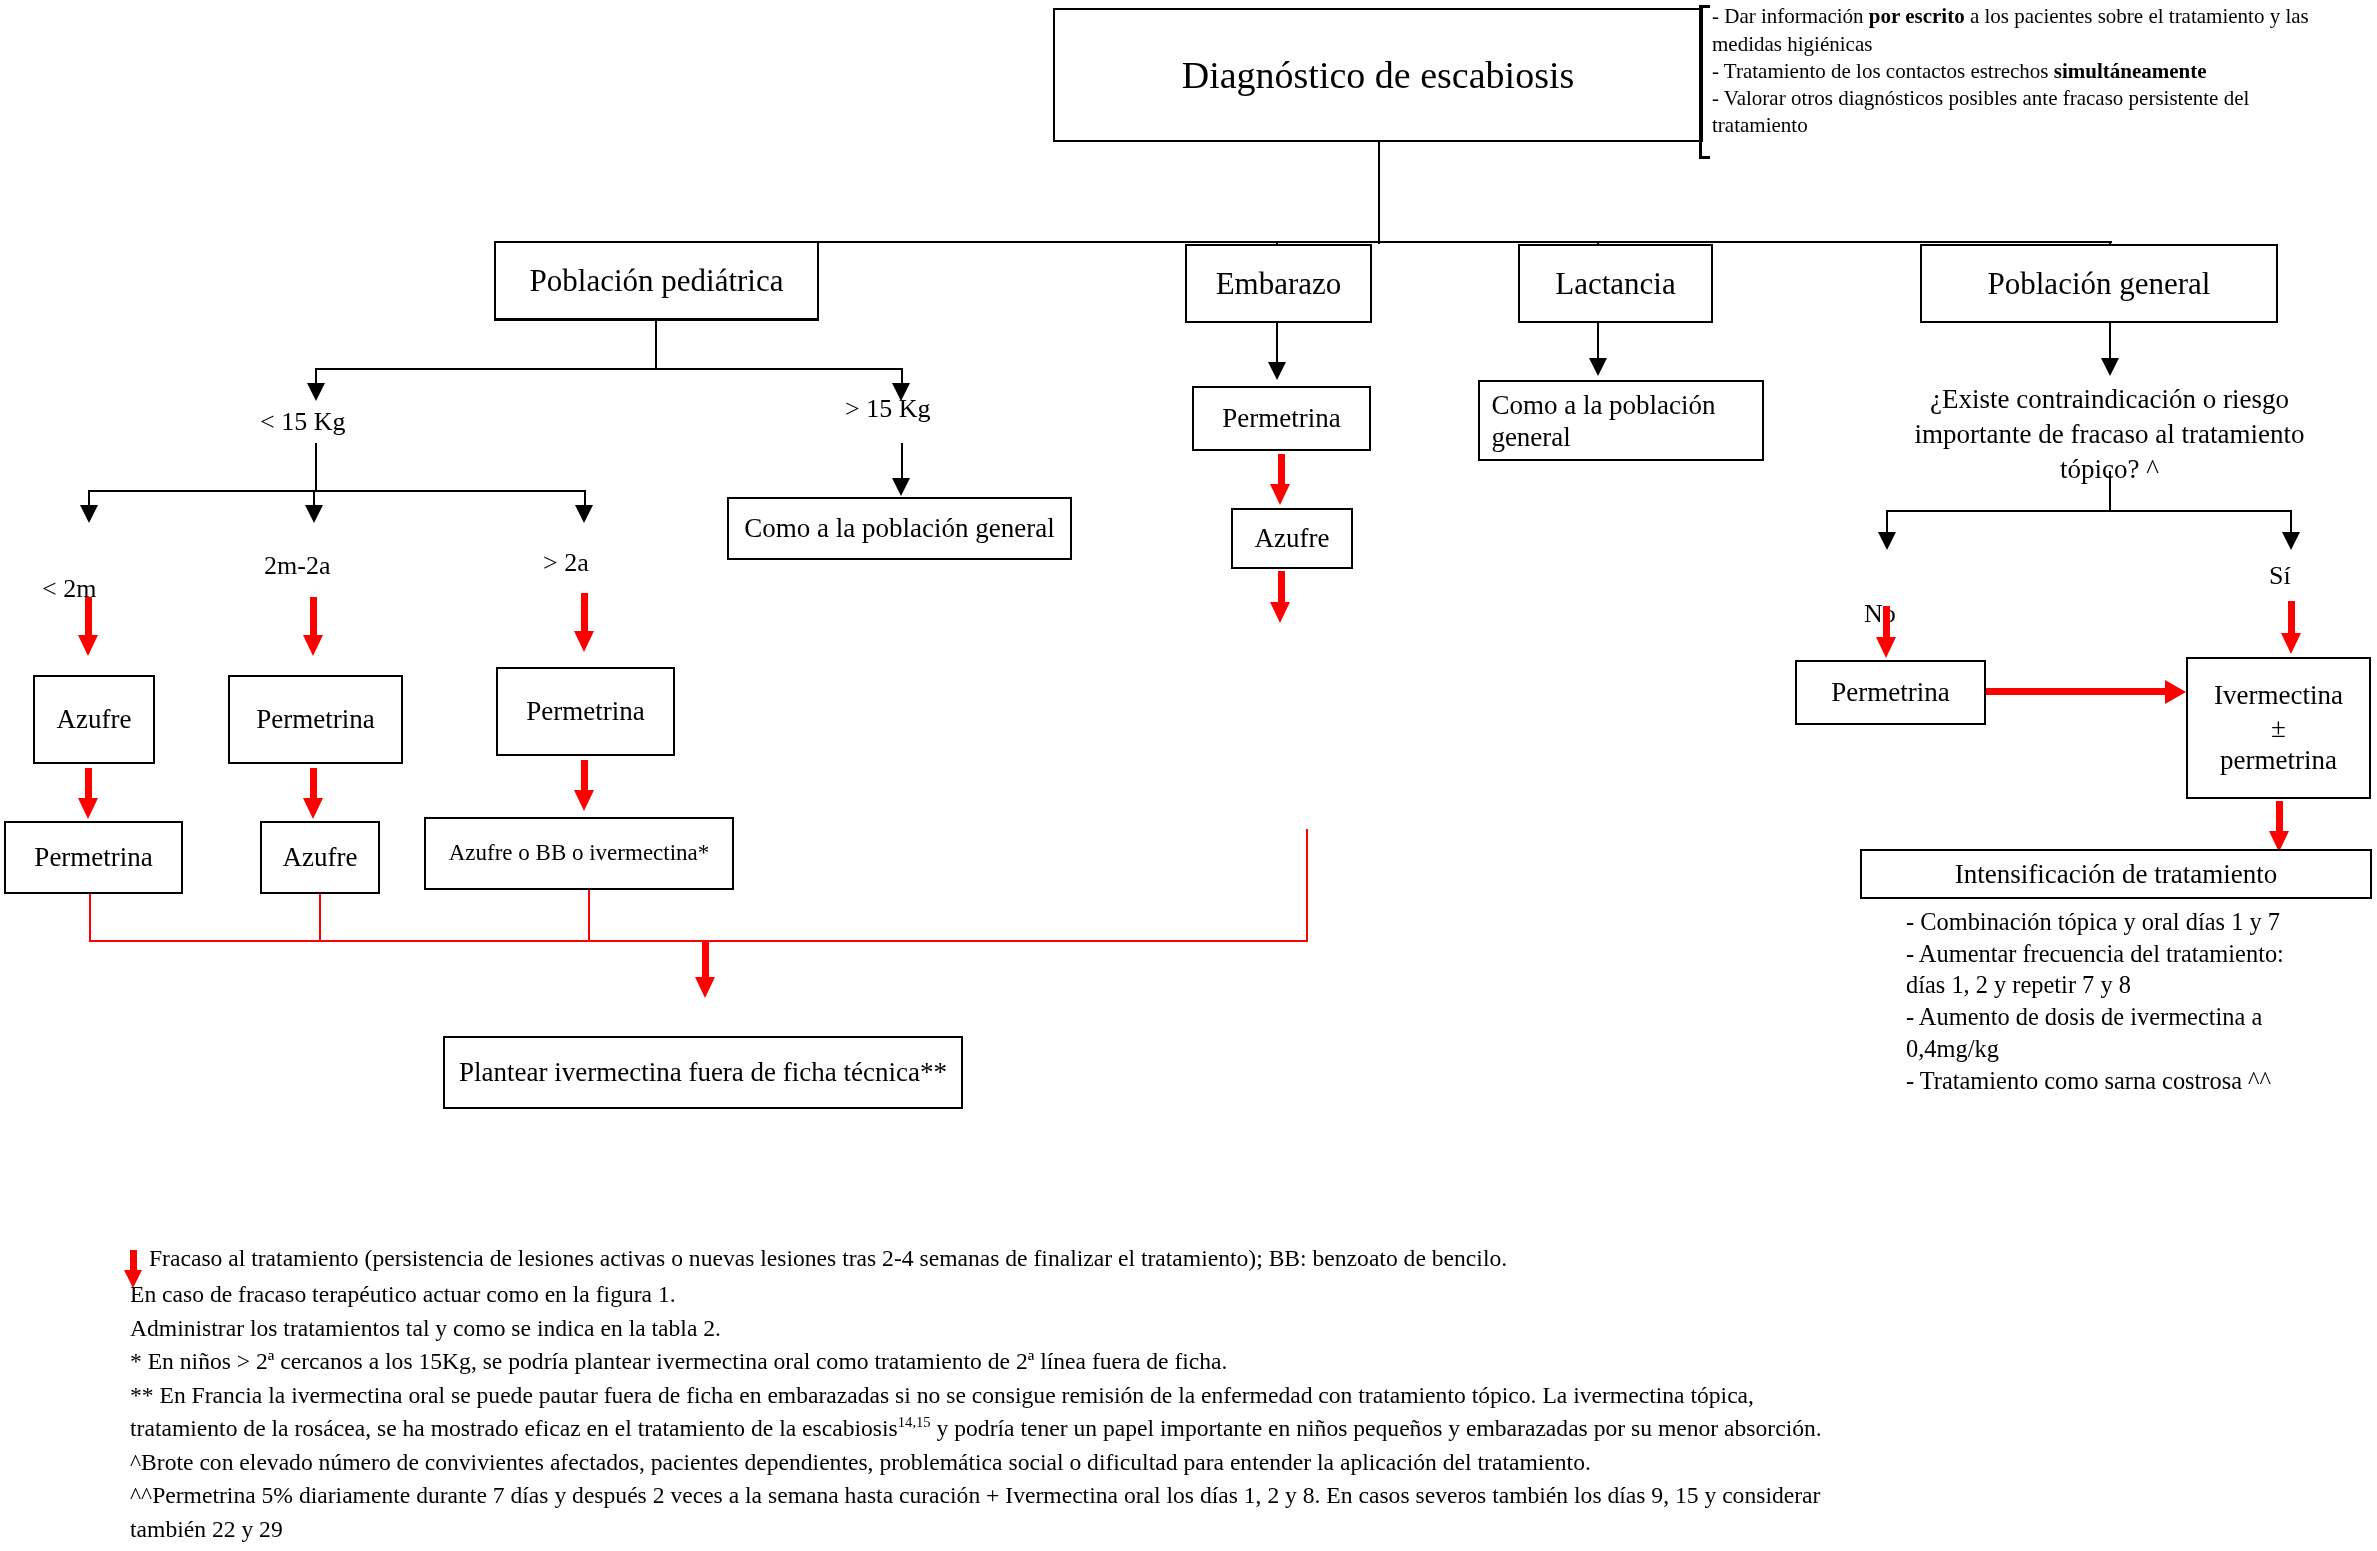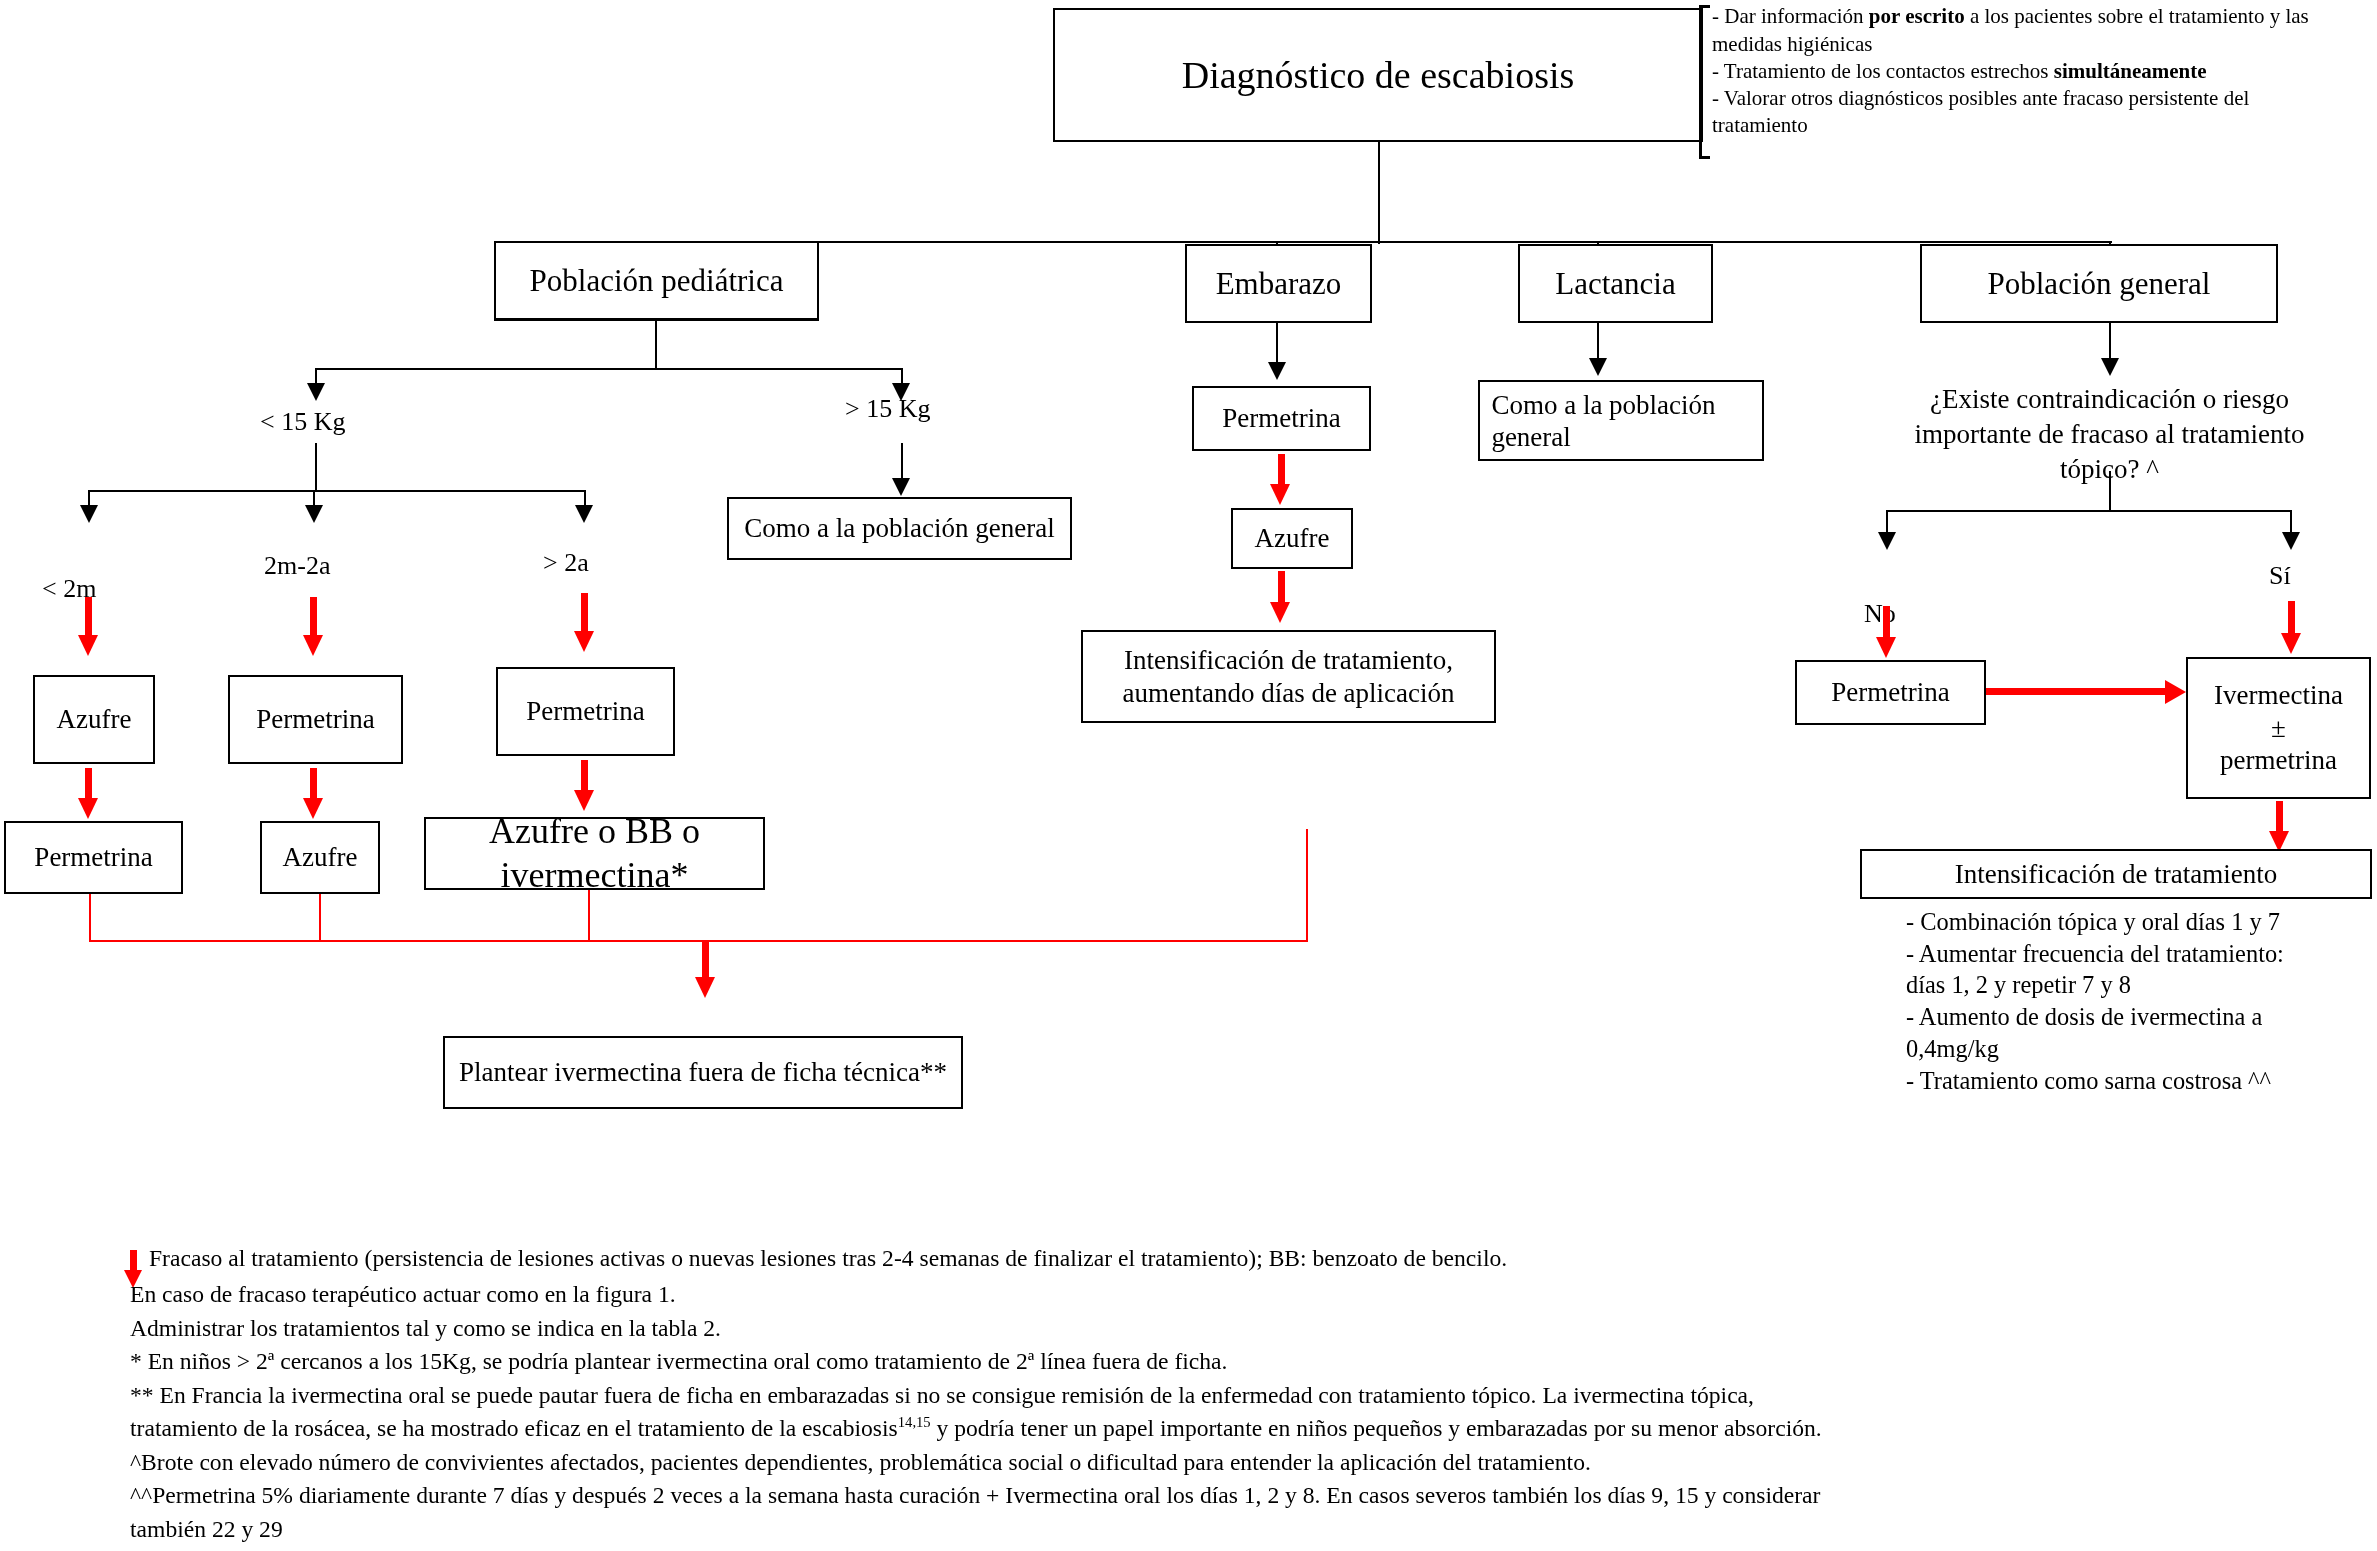--- a/index.html
+++ b/index.html
@@ -187,21 +187,21 @@
   <div class="rahead" style="left:303px;top:798px;"></div>
   <div class="rarrow-thick" style="left:581px;top:760px;width:7.3px;height:33px;"></div>
   <div class="rahead" style="left:574px;top:790px;"></div>
 
   <div class="box" style="left:4.1px;top:821px;width:179px;height:73px;font-size:27px;">
     <span>Permetrina</span>
   </div>
   <div class="box" style="left:260px;top:821px;width:120px;height:73px;font-size:27px;">
     <span>Azufre</span>
   </div>
-  <div class="box" style="left:424px;top:817px;width:341px;height:73px;font-size:36px;">
+  <div class="box" style="left:424px;top:817px;width:310px;height:73px;font-size:23px;">
     <span>Azufre o BB o ivermectina*</span>
   </div>
 
   <div class="rvline" style="left:89px;top:894px;height:47px;"></div>
   <div class="rvline" style="left:319px;top:894px;height:47px;"></div>
   <div class="rvline" style="left:588px;top:890px;height:51px;"></div>
   <div class="rhline" style="left:89px;top:940px;width:1219px;"></div>
   <div class="rvline" style="left:1306px;top:829px;height:112px;"></div>
 
   <div class="rarrow-thick" style="left:702px;top:940px;width:7.3px;height:41px;"></div>
@@ -220,24 +220,20 @@
   <div class="rarrow-thick" style="left:1278px;top:454px;width:7.3px;height:33px;"></div>
   <div class="rahead" style="left:1270px;top:484px;"></div>
 
   <div class="box" style="left:1231px;top:508px;width:122px;height:61px;font-size:27px;">
     <span>Azufre</span>
   </div>
 
   <div class="rarrow-thick" style="left:1278px;top:571px;width:7.3px;height:34px;"></div>
   <div class="rahead" style="left:1270px;top:602px;"></div>
 
-  <div class="box" style="left:1081px;top:630px;width:415px;height:93px;font-size:27px;">
-    <span style="white-space:pre-line;">Intensificación de tratamiento,
-aumentando días de aplicación</span>
-  </div>
 
   <div class="vline" style="left:1597px;top:323px;height:37px;"></div>
   <div class="ahead" style="left:1589px;top:358px;"></div>
   <div class="box left top" style="left:1478px;top:380px;width:286px;height:81px;font-size:27px;">
     <span style="white-space:pre-line;">Como a la población
 general</span>
   </div>
 
   <div class="vline" style="left:2109px;top:323px;height:37px;"></div>
   <div class="ahead" style="left:2101px;top:358px;"></div>

